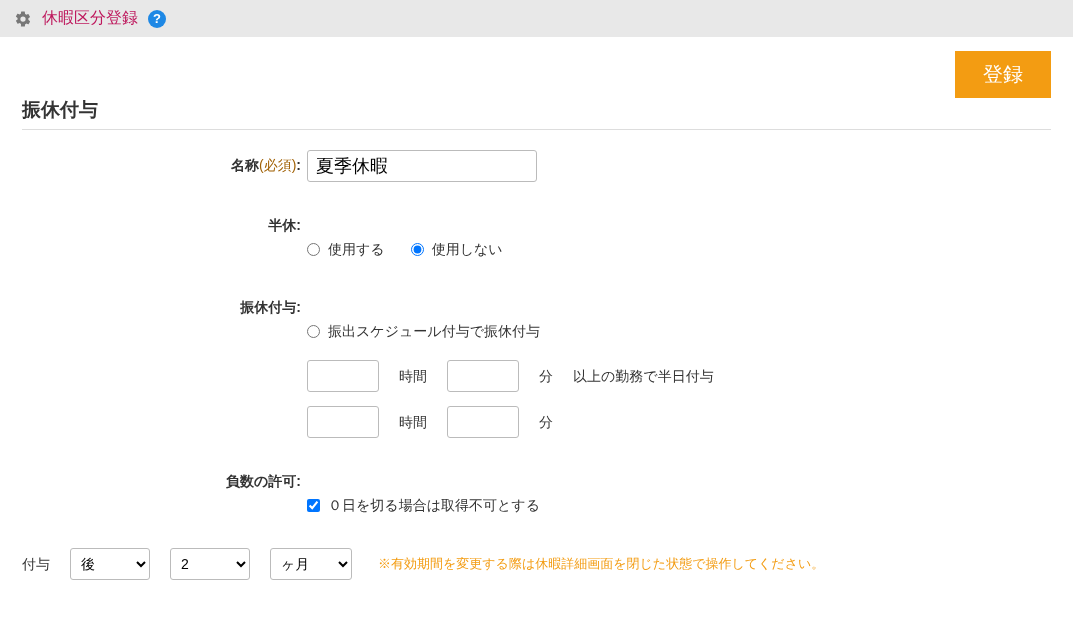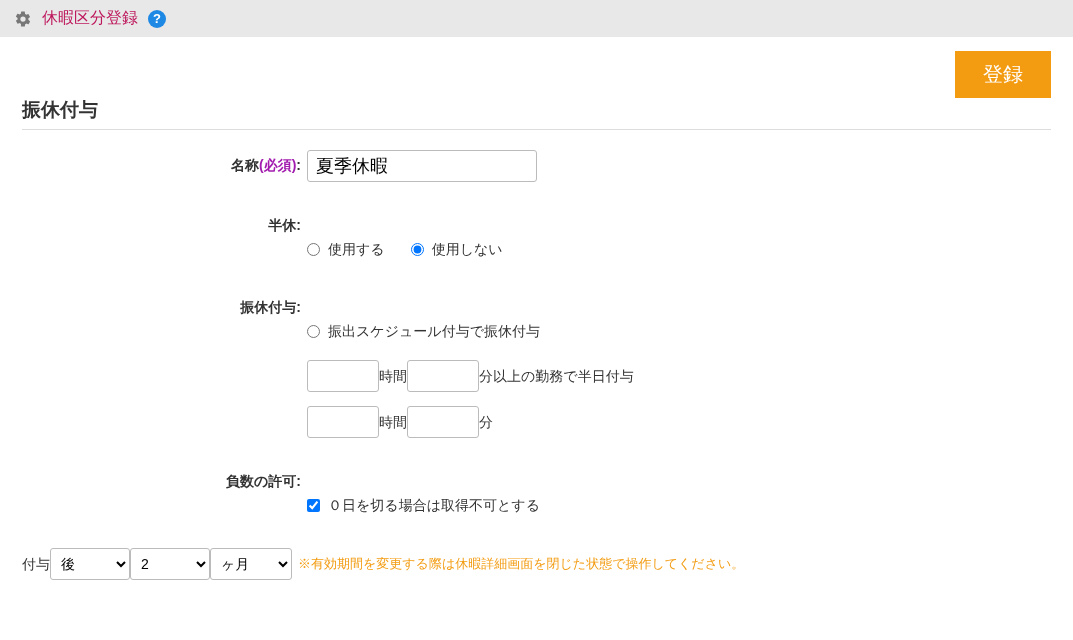--- a/index.html
+++ b/index.html
@@ -56,38 +56,38 @@
       margin-bottom: 28px;
     }
     .form-label {
       width: 285px;
       text-align: right;
       font-weight: bold;
       padding-right: 6px;
       line-height: 30px;
       flex-shrink: 0;
     }
-    .required { color: #a21caf; font-weight: bold; }
+    .required { color: #a16207; font-weight: normal; }
     .form-value { display: flex; flex-direction: column; gap: 14px; line-height: 30px; }
     
     .text-input {
       border: 1px solid #bbb;
       border-radius: 3px;
       padding: 5px 8px;
       font-size: 18px;
       height: 32px;
     }
     .text-input.wide { width: 230px; }
     .text-input.small { width: 72px; text-align: center; }
     
     .radio-line, .check-line { display: flex; align-items: center; gap: 8px; margin-top: 24px; }
     .radio-group-h { display: flex; gap: 26px; }
     input[type="radio"], input[type="checkbox"] { cursor: pointer; }
     
-    .sub-line { display: flex; align-items: center; gap: 0; flex-wrap: wrap; }
+    .sub-line { display: flex; align-items: center; gap: 20px; flex-wrap: wrap; }
     
     .select-input {
       border: 1px solid #bbb;
       border-radius: 3px;
       padding: 5px 6px;
       font-size: 14px;
       height: 32px;
       background: #fff;
     }
     .select-input.narrow { width: 80px; }

